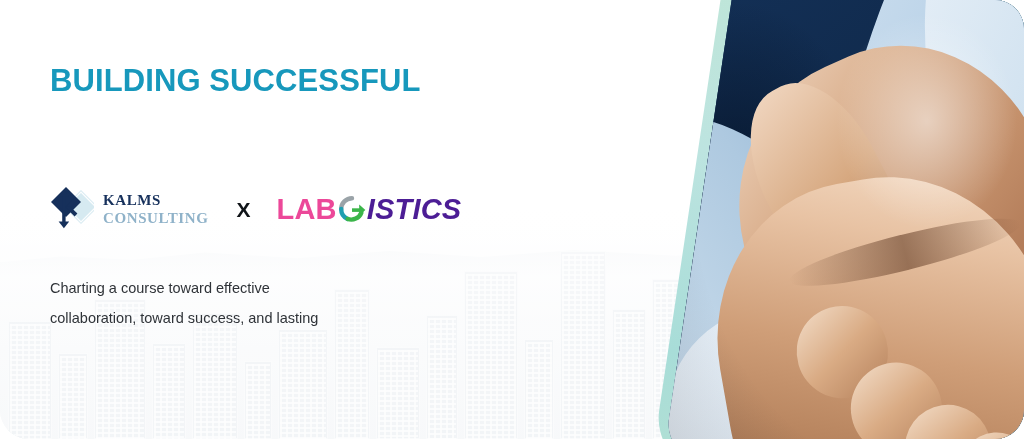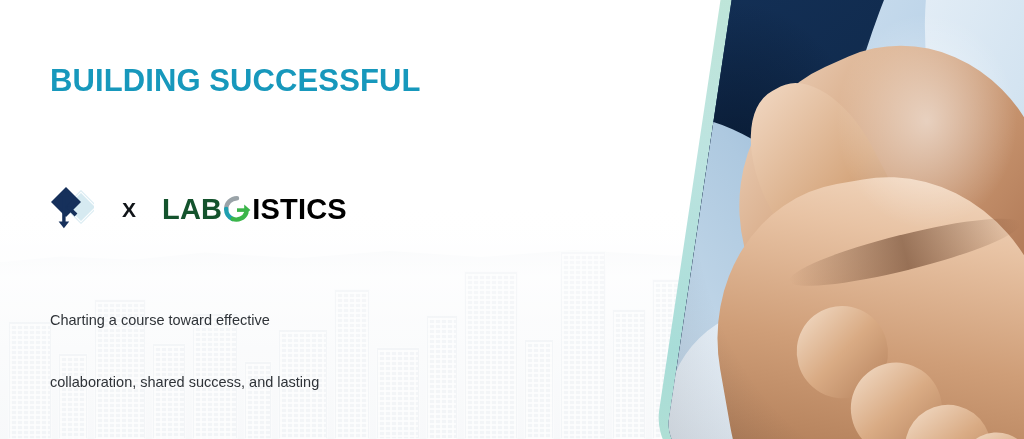--- a/index.html
+++ b/index.html
@@ -2,21 +2,21 @@
 <html><head>
 <meta charset="utf-8">
 <style>
   html,body{margin:0;padding:0;}
   body{
     width:1024px;height:439px;overflow:hidden;
     background:#ffffff;
     font-family:"Liberation Sans", sans-serif;
     position:relative;
   }
-  .banner{position:absolute;inset:0;overflow:hidden;background:#fff;}
+  .banner{position:absolute;inset:0;overflow:hidden;background:#fff;border-radius:29px;}
 
   
   .city{position:absolute;left:0;right:0;bottom:0;height:230px;overflow:hidden;}
   .city .haze{position:absolute;inset:0;
     background:linear-gradient(180deg,#ffffff 0%,#fbfcfd 22%,#f4f6f8 60%,#eef1f4 100%);}
   .city .ridge{position:absolute;left:0;right:0;top:26px;height:40px;
     background:linear-gradient(180deg,rgba(176,190,204,.28),rgba(176,190,204,0));
     clip-path:polygon(0 68%,6% 54%,13% 62%,20% 44%,29% 58%,38% 40%,47% 55%,56% 38%,66% 52%,76% 36%,86% 50%,94% 40%,100% 54%,100% 100%,0 100%);}
   .city .fade{position:absolute;inset:0;
     background:linear-gradient(180deg,rgba(255,255,255,.93) 0%,rgba(255,255,255,.72) 18%,rgba(255,255,255,.6) 46%,rgba(255,255,255,.55) 100%);}
@@ -36,28 +36,28 @@
   
   .logos{position:absolute;left:50px;top:185px;height:48px;display:flex;align-items:center;}
   .kalms{display:flex;align-items:center;gap:9px;}
   .kalms-mark{position:relative;width:44px;height:46px;flex:0 0 auto;}
   .kalms-text{display:flex;flex-direction:column;line-height:1;
     font-family:"Liberation Serif", serif;letter-spacing:.6px;}
   .kalms-text .t1{color:#17315c;font-size:15px;font-weight:700;}
   .kalms-text .t2{color:#8fb2c9;font-size:15px;font-weight:700;margin-top:3px;}
   .xmark{color:#101418;font-size:21px;font-weight:700;margin:0 26px 0 28px;line-height:1;}
   .labg{display:flex;align-items:center;font-size:29px;font-weight:700;letter-spacing:.2px;line-height:1;}
-  .labg .lab{color:#14532d;}
-  .labg .istics{color:#000000;}
+  .labg .lab{color:#ec4899;}
+  .labg .istics{color:#4c1d95;font-style:italic;}
   .gmark{position:relative;width:28px;height:28px;margin:0 1px;flex:0 0 auto;}
 
   
   .body-copy{position:absolute;left:50px;top:258px;width:330px;
     color:#2f3338;font-size:14.5px;line-height:30px;font-weight:400;}
-  .body-copy span{display:block;white-space:nowrap;margin-top:32px;}
+  .body-copy span{display:block;white-space:nowrap;}
 
   
   .frame-wrap{position:absolute;right:-96px;top:-60px;width:430px;height:560px;
     transform:rotate(8.5deg);}
   .frame-outer{position:absolute;inset:0;border-radius:56px;
     background:linear-gradient(160deg,#bfe6d5 0%,#bde4e0 34%,#a8ddd8 62%,#bde3cf 100%);}
   .frame-inner{position:absolute;inset:16px;border-radius:46px;
     background:linear-gradient(165deg,#2fa860 0%,#1f9f84 38%,#12919f 66%,#1ba08a 86%,#3bb35c 100%);}
   .photo{position:absolute;inset:11px;border-radius:38px;overflow:hidden;
     background:#0f2950;}
@@ -150,20 +150,24 @@
           <rect x="20.5" y="10.5" width="21" height="21" transform="rotate(45 31 21)" fill="none" stroke="#ffffff" stroke-width="1.2" opacity="0.9"></rect>
           <path d="M16 1 L31 16 L16 31 L1 16 Z" fill="#16305b"></path>
           <path d="M16 4.5 L27.6 16 L16 27.6 L4.4 16 Z" fill="#16305b"></path>
           <rect x="12.2" y="8" width="3.4" height="30" fill="#16305b"></rect>
           <path d="M13.9 4.2 L19.2 10.6 L8.6 10.6 Z" fill="#16305b"></path>
           <path d="M13.9 42.2 L19.2 35.6 L8.6 35.6 Z" fill="#16305b"></path>
           <path d="M15.6 20.4 L24.6 11.6 L27.4 14.4 L19.8 21.8 Z" fill="#16305b"></path>
           <path d="M15.6 21.6 L24.6 30.4 L27.4 27.6 L19.8 20.2 Z" fill="#16305b"></path>
         </svg>
       </span>
+      <span class="kalms-text">
+        <span class="t1">KALMS</span>
+        <span class="t2">CONSULTING</span>
+      </span>
     </div>
 
     <span class="xmark">X</span>
 
     <div class="labg">
       <span class="lab">LAB</span>
       <span class="gmark">
         <svg width="28" height="28" viewBox="0 0 28 28">
           <path d="M14 3.2 A10.8 10.8 0 0 0 3.2 14" fill="none" stroke="#9aa3a8" stroke-width="4.4" stroke-linecap="round"></path>
           <path d="M3.2 14 A10.8 10.8 0 0 0 9.6 23.9" fill="none" stroke="#1f9fb0" stroke-width="4.4" stroke-linecap="round"></path>
@@ -171,21 +175,21 @@
           <path d="M14 13.3 L22.4 13.3 L22.4 16.9 L14 16.9 Z" fill="#3bb54a"></path>
           <path d="M21.2 9.6 L27.4 15.1 L21.2 20.6 Z" fill="#3bb54a"></path>
         </svg>
       </span>
       <span class="istics">ISTICS</span>
     </div>
   </div>
 
   <p class="body-copy">
     <span>Charting a course toward effective</span>
-    <span>collaboration, shared success, and lasting</span>
+    <span>collaboration, toward success, and lasting</span>
   </p>
 
   <div class="frame-wrap">
     <div class="frame-outer"></div>
     <div class="frame-inner"></div>
     <div class="photo">
       <div class="photo-inner">
         <div class="p-bg"></div>
         <div class="p-darkshadow"></div>
         <div class="p-sleeveR"></div>

